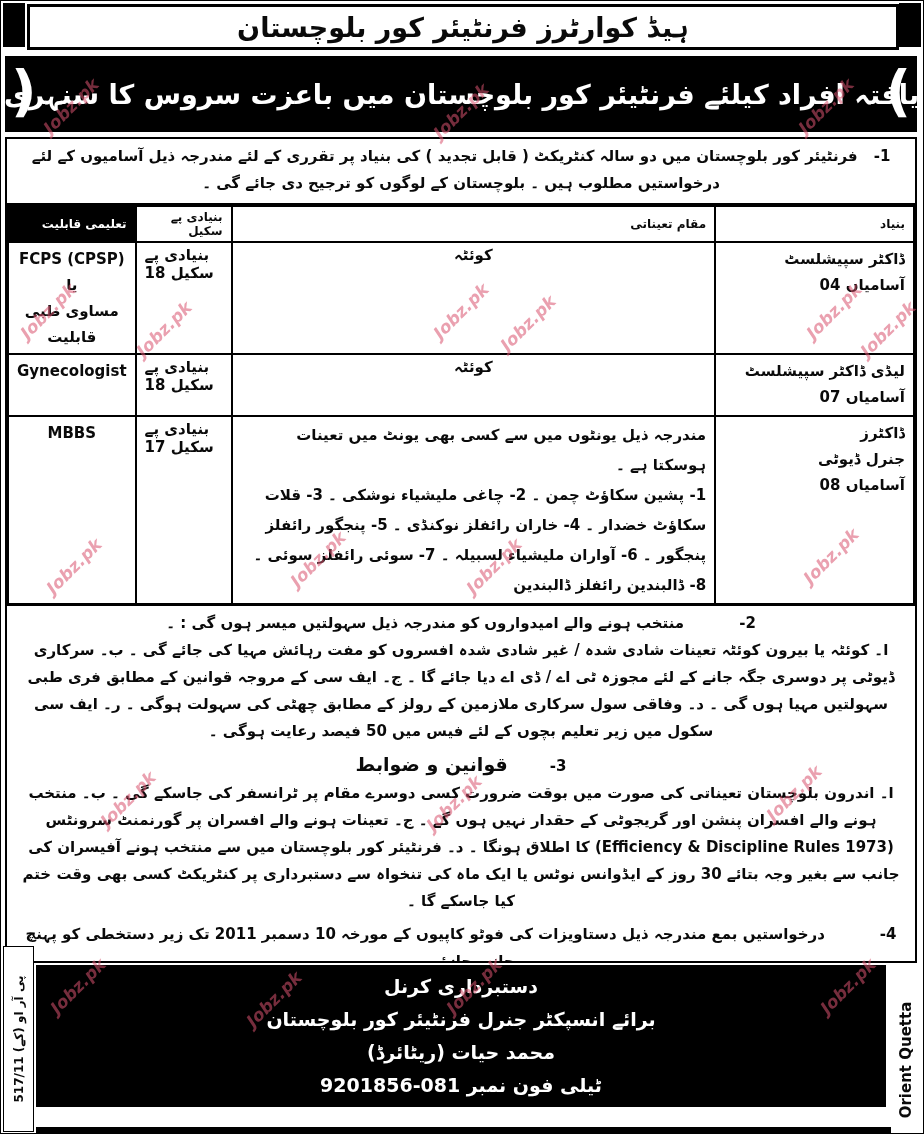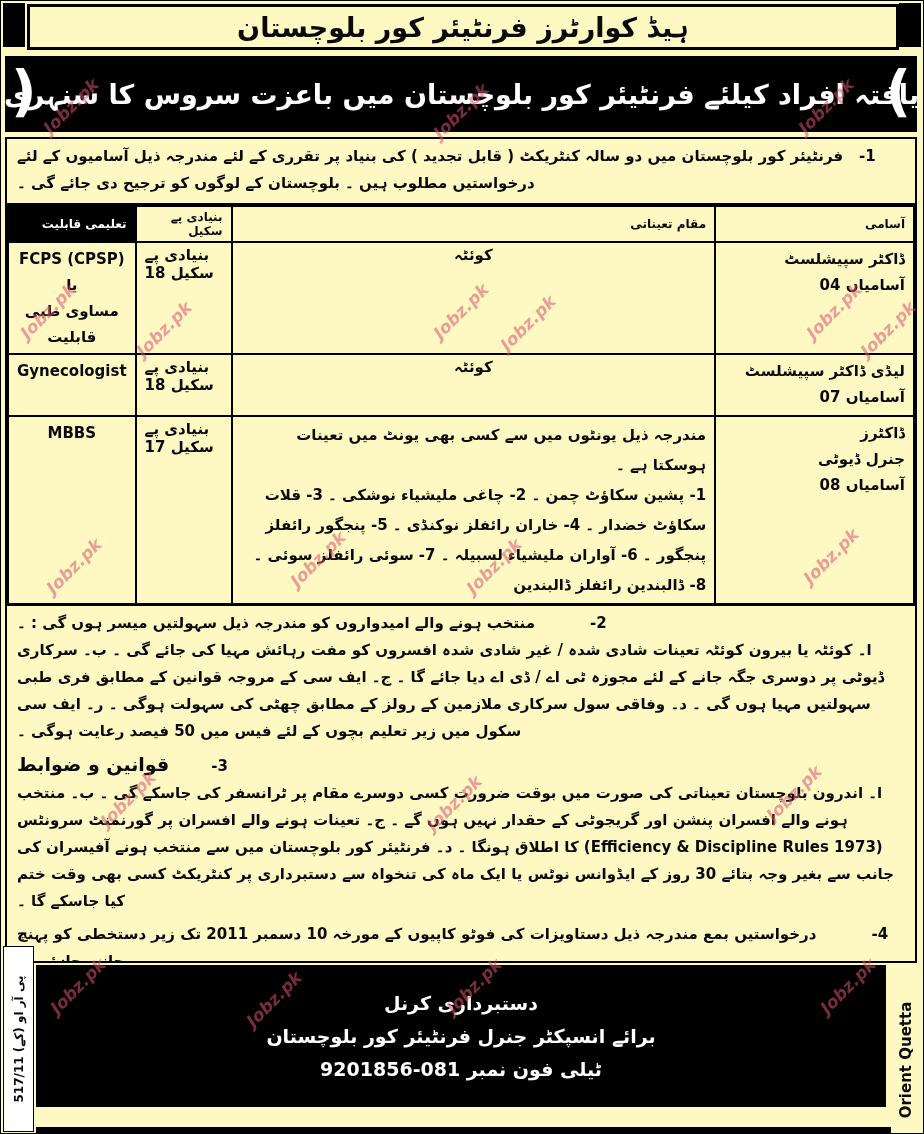--- a/index.html
+++ b/index.html
@@ -1,19 +1,19 @@
 <!DOCTYPE html>
 <html lang="ur"><head>
 <meta charset="utf-8">
 <style>
   html,body{margin:0;padding:0;background:#888;}
   *{box-sizing:border-box;}
   .page{
     position:relative;width:924px;height:1134px;margin:0 auto;
-    background:#fef9c3;overflow:hidden;
+    background:#ffffff;overflow:hidden;
     font-family:"DejaVu Sans",sans-serif;color:#0a0a0a;
     border:1px solid #000;
   }
   .corner-bar{position:absolute;top:2px;width:22px;height:44px;background:#000;}
   .corner-bar.left{left:2px;} .corner-bar.right{right:2px;}
 
   .header-box{
     position:absolute;left:26px;top:3px;width:872px;height:46px;
     border:3px solid #000;display:flex;align-items:center;justify-content:center;
   }
@@ -24,21 +24,21 @@
     display:flex;align-items:center;justify-content:center;
   }
   .banner .t{color:#fff;font-size:27px;font-weight:700;direction:rtl;white-space:nowrap;}
   .banner .paren{position:absolute;top:2px;color:#fff;font-size:56px;font-weight:700;}
   .banner .paren.l{left:6px;} .banner .paren.r{right:6px;}
 
   .content-box{
     position:absolute;left:4px;top:136px;width:912px;height:826px;
     border:2px solid #000;overflow:hidden;
   }
-  .para{direction:rtl;text-align:left;font-size:15px;font-weight:700;
+  .para{direction:rtl;text-align:center;font-size:15px;font-weight:700;
         line-height:27px;padding:4px 10px 2px 10px;}
   .para .body{white-space:pre-line;}
   .pnum{display:inline-block;}
   .gap-sm{margin-left:16px;} .gap-lg{margin-left:55px;} .gap-md{margin-left:42px;}
   .p3-heading{font-size:19px;letter-spacing:1px;}
 
   table.job-table{
     width:100%;border-collapse:collapse;direction:rtl;margin-top:4px;
     border-top:4px solid #000;border-bottom:3px solid #000;
   }
@@ -116,21 +116,21 @@
 
     <table class="job-table">
       <colgroup>
         <col class="c-position">
           <col class="c-location">
           <col class="c-pay">
           <col class="c-qual">
       </colgroup>
       <thead>
         <tr>
-            <th class="col-position">آسامی</th>
+            <th class="col-position">بنیاد</th>
             <th class="col-location">مقام تعیناتی</th>
             <th class="col-pay">بنیادی پے سکیل</th>
             <th class="col-qualification">تعلیمی قابلیت</th>
           </tr>
       </thead>
       <tbody>
           <tr>
             <td class="col-position">ڈاکٹر سپیشلسٹ
 آسامیاں 04</td>
             <td class="col-location">کوئٹہ</td>
@@ -170,20 +170,21 @@
     <div class="para">
       <span class="pnum gap-lg">4-</span><span class="body">درخواستیں بمع مندرجہ ذیل دستاویزات کی فوٹو کاپیوں کے مورخہ 10 دسمبر 2011 تک زیر دستخطی کو پہنچ جانی چاہئیں ۔
 ا۔ تعلیمی اسناد ۔ ب۔ تجربے کا سرٹیفیکیٹ ۔ ج۔ کمپیوٹرائزڈ قومی شناختی کارڈ اور ڈومیسائل ۔ د۔ دو عدد تازہ تصاویر پاسپورٹ سائز ۔</span>
     </div>
 
   </div>
 
   <div class="signature-box">
       <div class="line">دستبرداری کرنل</div>
       <div class="line">برائے انسپکٹر جنرل فرنٹیئر کور بلوچستان</div>
+      <div class="line">محمد حیات (ریٹائرڈ)</div>
       <div class="line">ٹیلی فون نمبر 081-9201856</div>
     </div>
 
   <div class="bottom-strip"></div>
 
   <div class="vstrip-left">
     <span class="vlabel">پی آر او (کے) 517/11</span>
   </div>
 
   <div class="vstrip-right">

